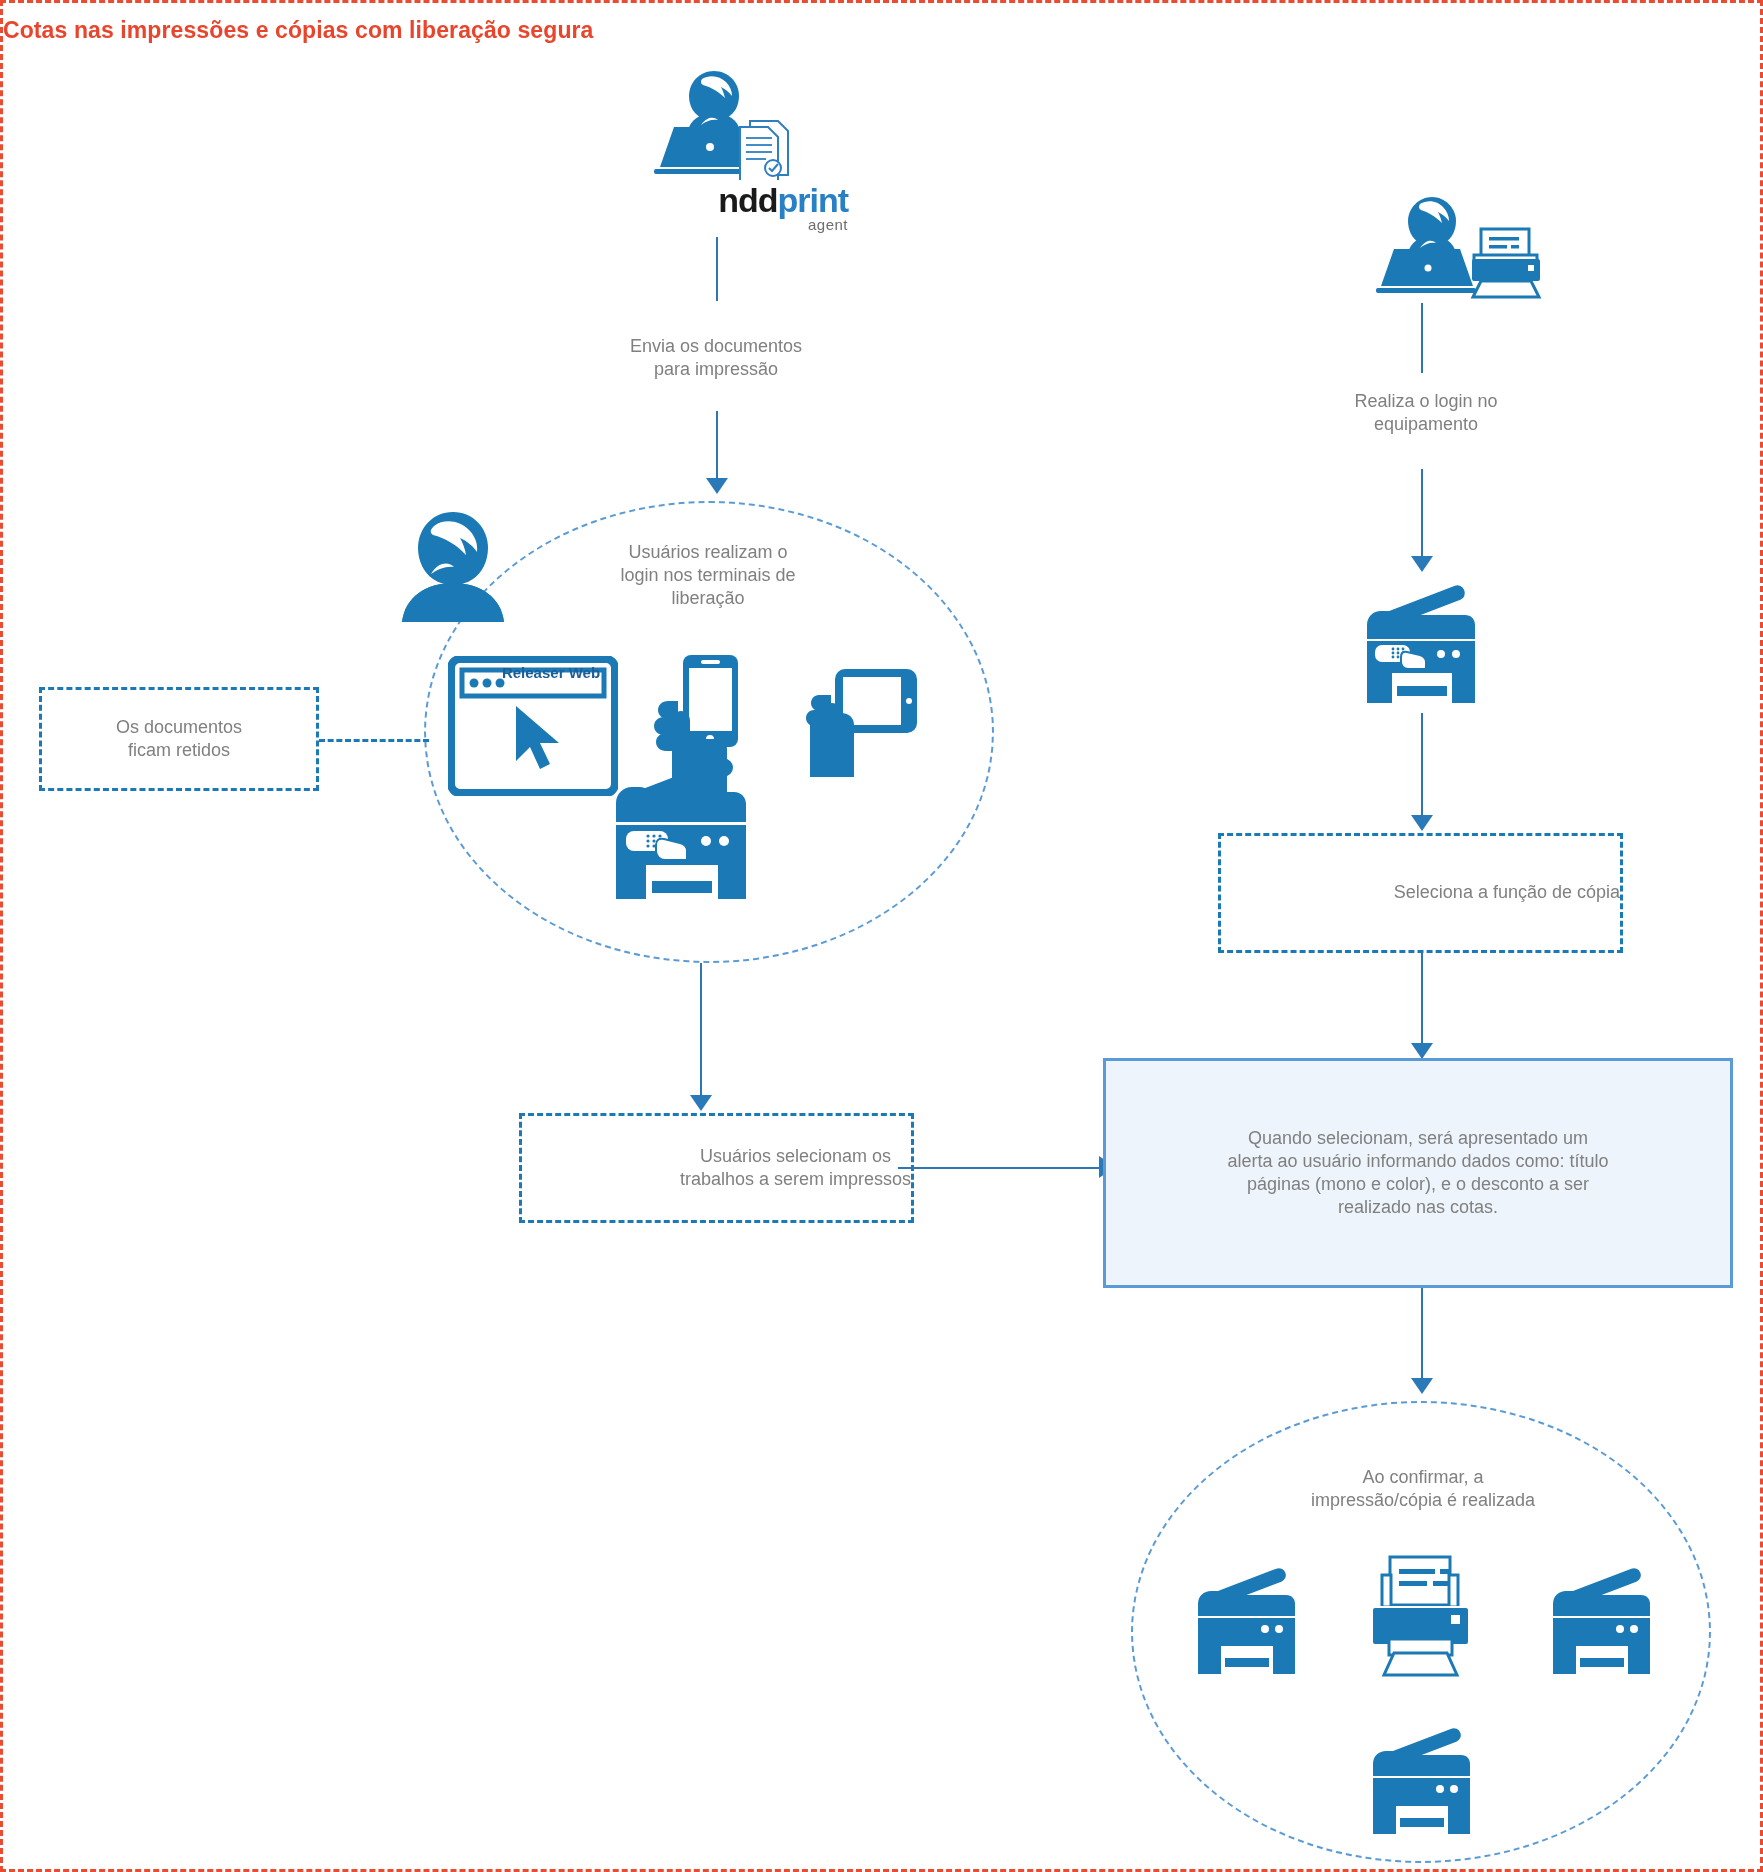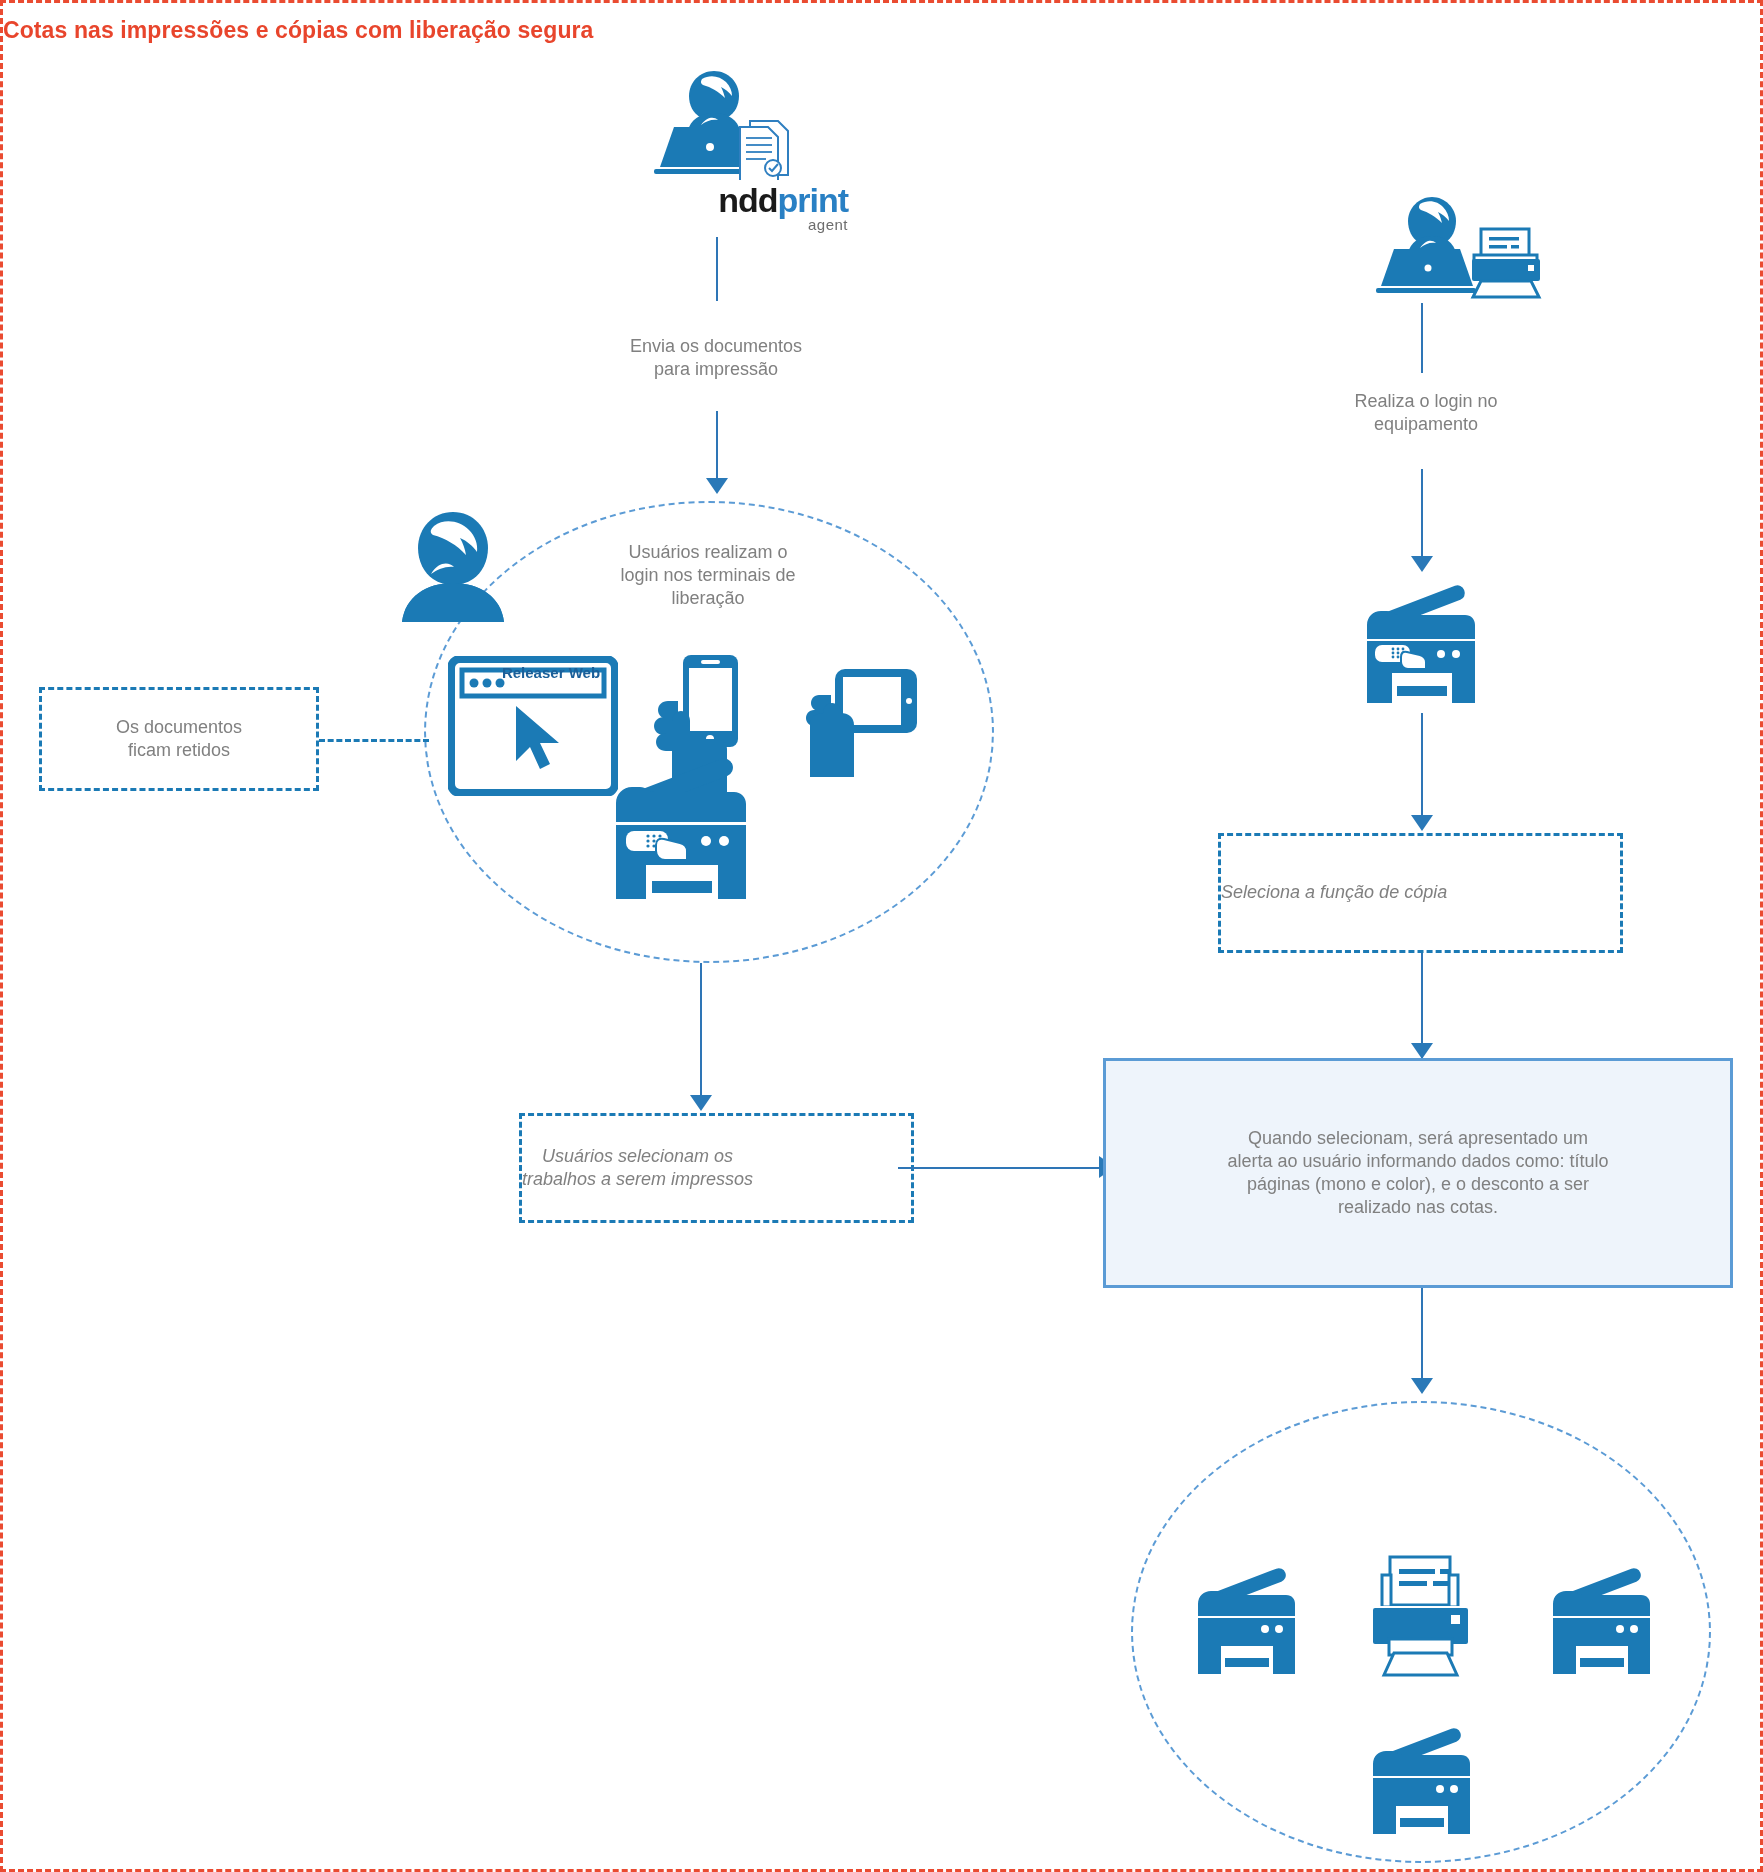--- a/index.html
+++ b/index.html
@@ -33,23 +33,22 @@
     line-height: 1.28;
     text-align: center;
     font-weight: 400;
   }
 
   
   .dashbox {
     border: 3px dashed #1b7ab5;
     display: flex;
     align-items: center;
-    justify-content: flex-start;
+    justify-content: flex-end;
     background: transparent;
-    font-style: italic;
   }
   .dashdotbox {
     border: 3px dashed #1b7ab5;
     display: flex;
     align-items: center;
     justify-content: center;
   }
   .solidbox {
     border: 3px solid #5b9bd5;
     background: #eef4fb;
@@ -345,20 +344,24 @@
       <div>páginas (mono e color), e o desconto a ser</div>
       <div>realizado nas cotas.</div>
     </div>
   </div>
 
   <div class="abs vline" style="top:1285px; left:1418px; height:100px;"></div>
   <div class="abs arrowdown" style="top:1375px; left:1408px;"></div>
 
   <div class="abs ellipse" style="top:1398px; left:1128px; width:580px; height:462px;"></div>
 
+  <div class="abs flowtext" style="top:1463px; left:1250px; width:340px;">
+    <div>Ao confirmar, a</div>
+    <div>impressão/cópia é realizada</div>
+  </div>
 
   <div class="abs" style="top:1565px; left:1185px; width:120px; height:115px;">
     <svg width="120" height="115" viewBox="0 0 120 115">
       <g fill="#1b7ab5">
         <rect x="20" y="12" width="80" height="14" rx="7" transform="rotate(-21 60 19)"></rect>
         <path d="M10 36 c0 -8 6 -13 13 -13 l6 0 c4 0 7 4 11 4 l58 0 c6 0 9 4 9 9 l0 12 -97 0z"></path>
         <rect x="10" y="50" width="97" height="30"></rect>
         <rect x="10" y="80" width="97" height="26"></rect>
         <rect x="33" y="78" width="52" height="28" fill="#ffffff"></rect>
         <rect x="37" y="90" width="44" height="9" fill="#1b7ab5"></rect>

